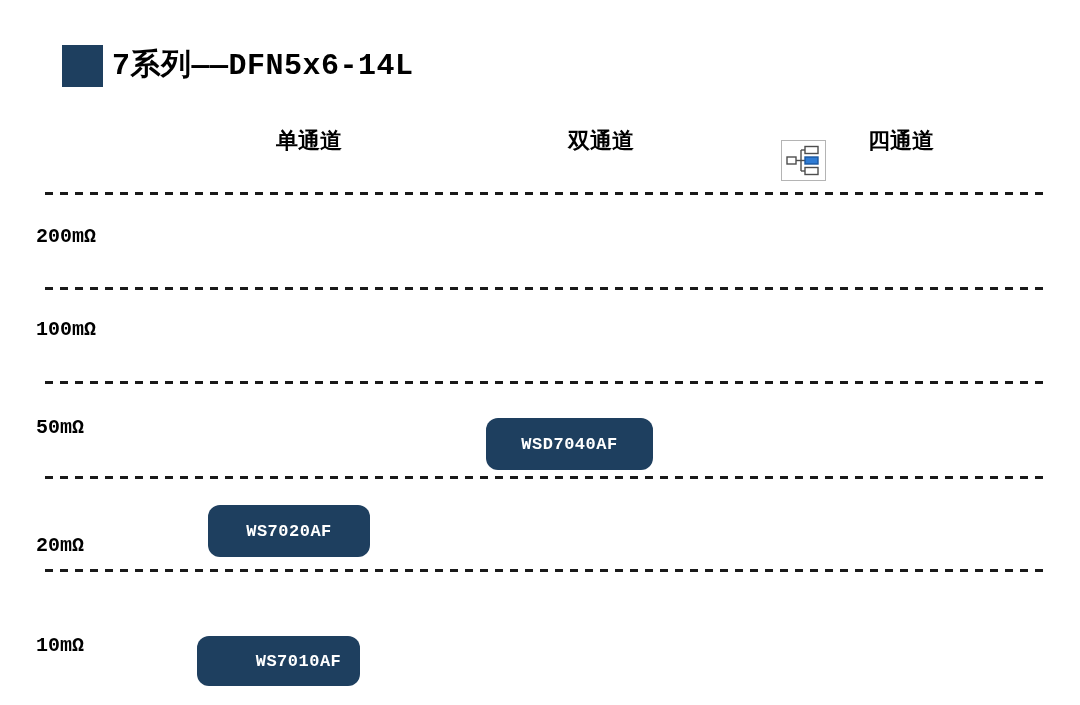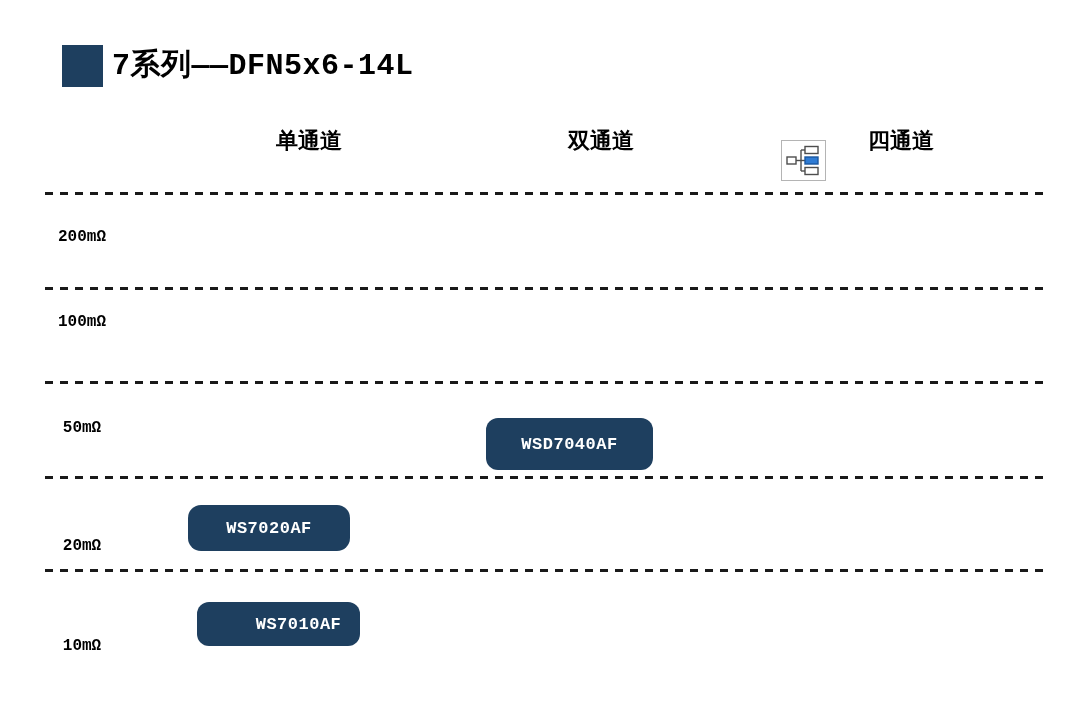--- a/index.html
+++ b/index.html
@@ -74,48 +74,48 @@
   .dl-3{top:381px;}
   .dl-4{top:476px;}
   .dl-5{top:569px;}
   
   .row-label{
     position:absolute;
     left:36px;
     width:92px;
     height:28px;
     line-height:28px;
-    text-align:center;
-    font-size:16px;
+    text-align:left;
+    font-size:20px;
     font-weight:700;
     white-space:nowrap;
   }
   .rl-1{top:223px;}
-  .rl-2{top:308px;}
+  .rl-2{top:316px;}
   .rl-3{top:414px;}
   .rl-4{top:532px;}
   .rl-5{top:632px;}
   
   .badge{
     position:absolute;
     background:var(--badge);
     border-radius:12px;
     color:var(--badge-text);
     font-size:17px;
     font-weight:700;
     letter-spacing:.5px;
     display:flex;
     align-items:center;
     justify-content:center;
     white-space:nowrap;
   }
   .b-1{left:486px; top:418px; width:167px; height:52px;}
-  .b-2{left:188px; top:505px; width:162px; height:46px;border-radius:13px;}
+  .b-2{left:208px; top:505px; width:162px; height:52px;}
   .b-3{left:486px; top:505px; width:167px; height:52px;}
-  .b-4{left:197px; top:602px; width:163px; height:44px;padding-left:40px;}
+  .b-4{left:197px; top:636px; width:163px; height:50px;padding-left:40px;}
 </style>
 </head>
 <body>
 
 <div class="canvas">
 
   <div class="title-bullet"></div>
   <h1 class="page-title">7系列——DFN5x6-14L</h1>
 
   <div class="col-header col-1">单通道</div>

